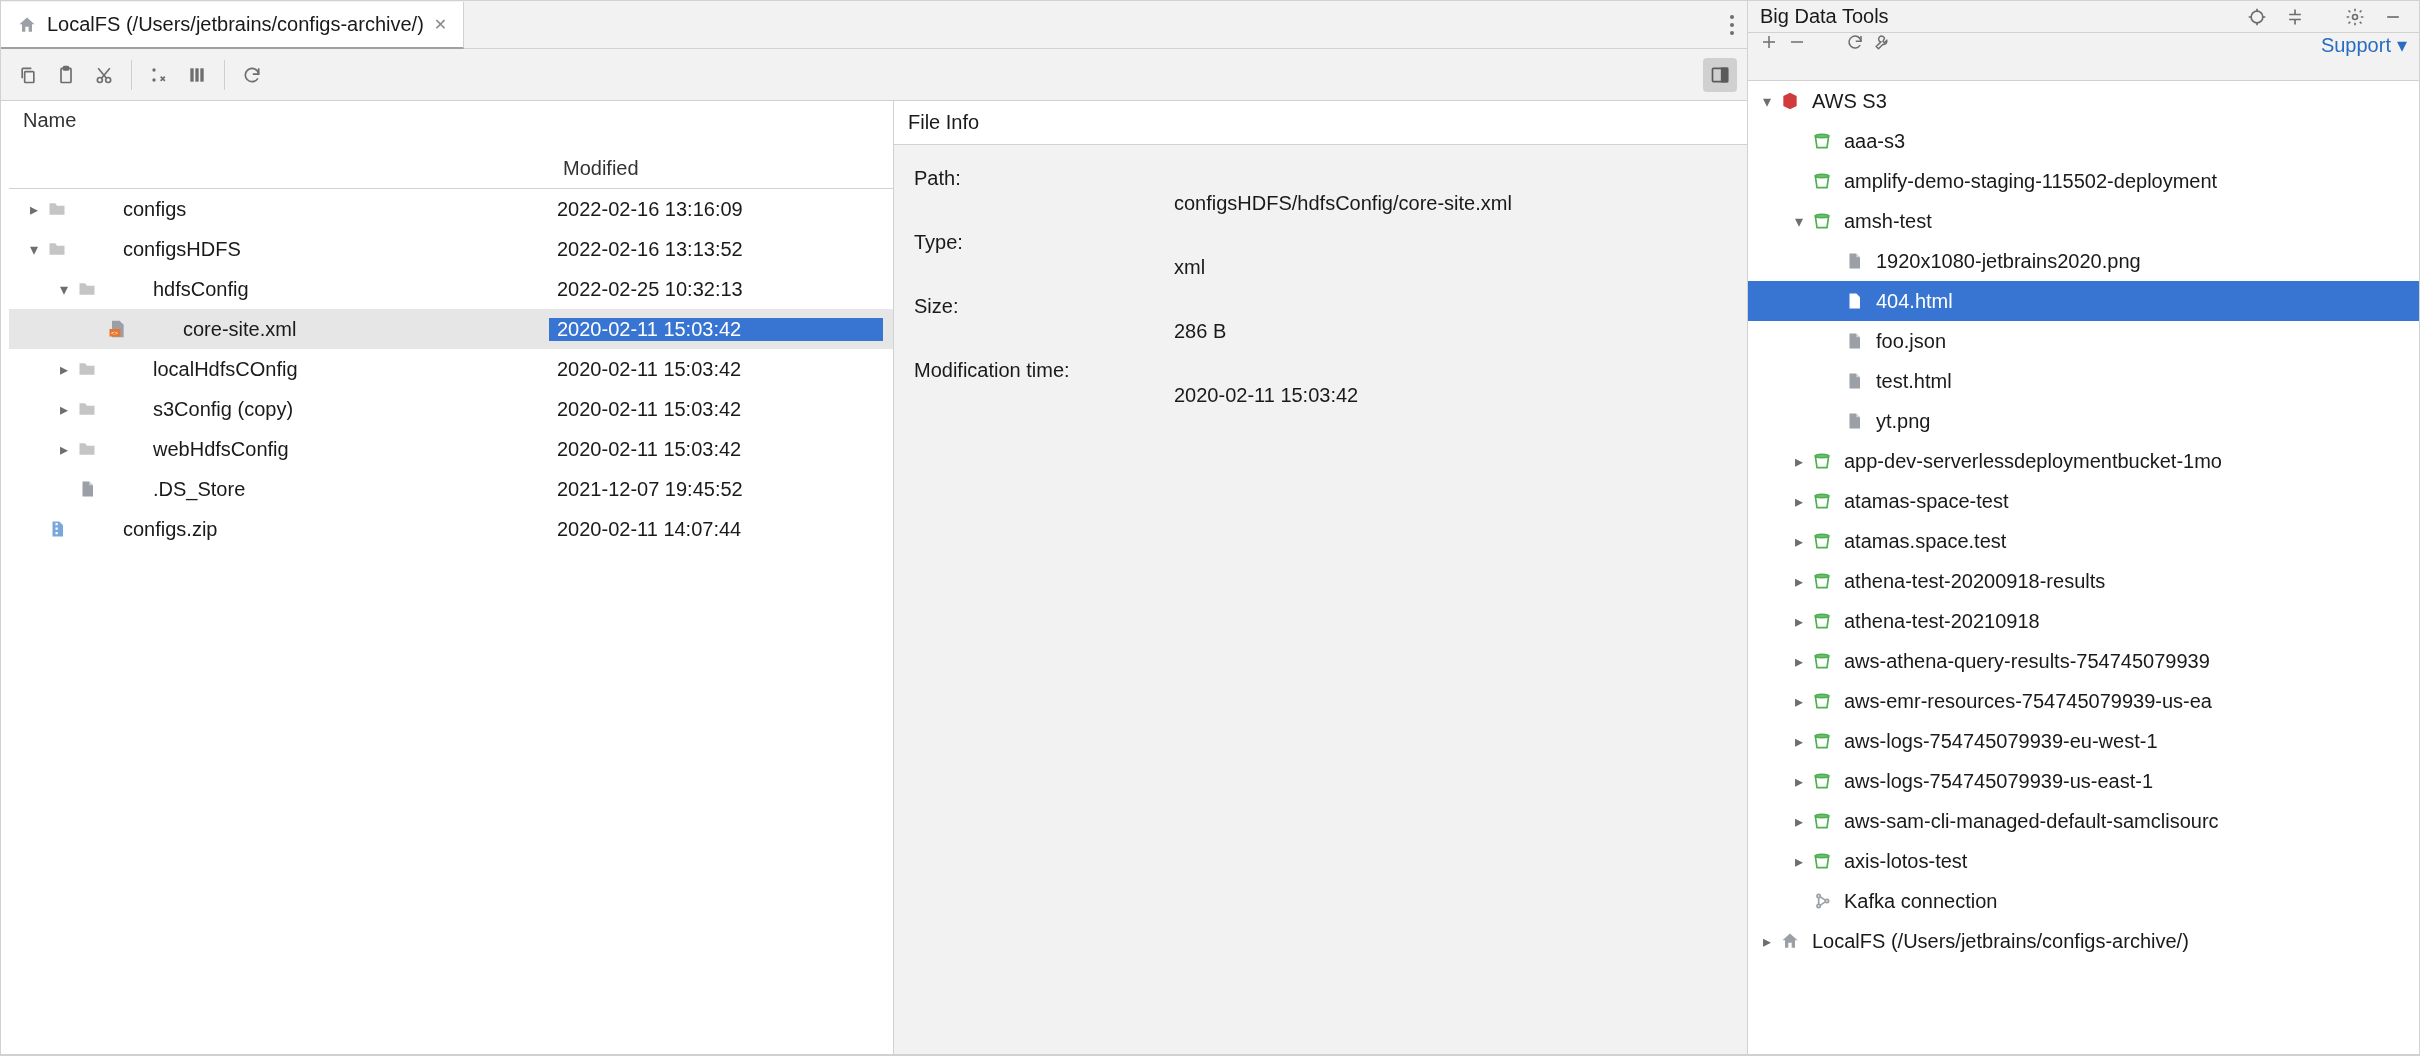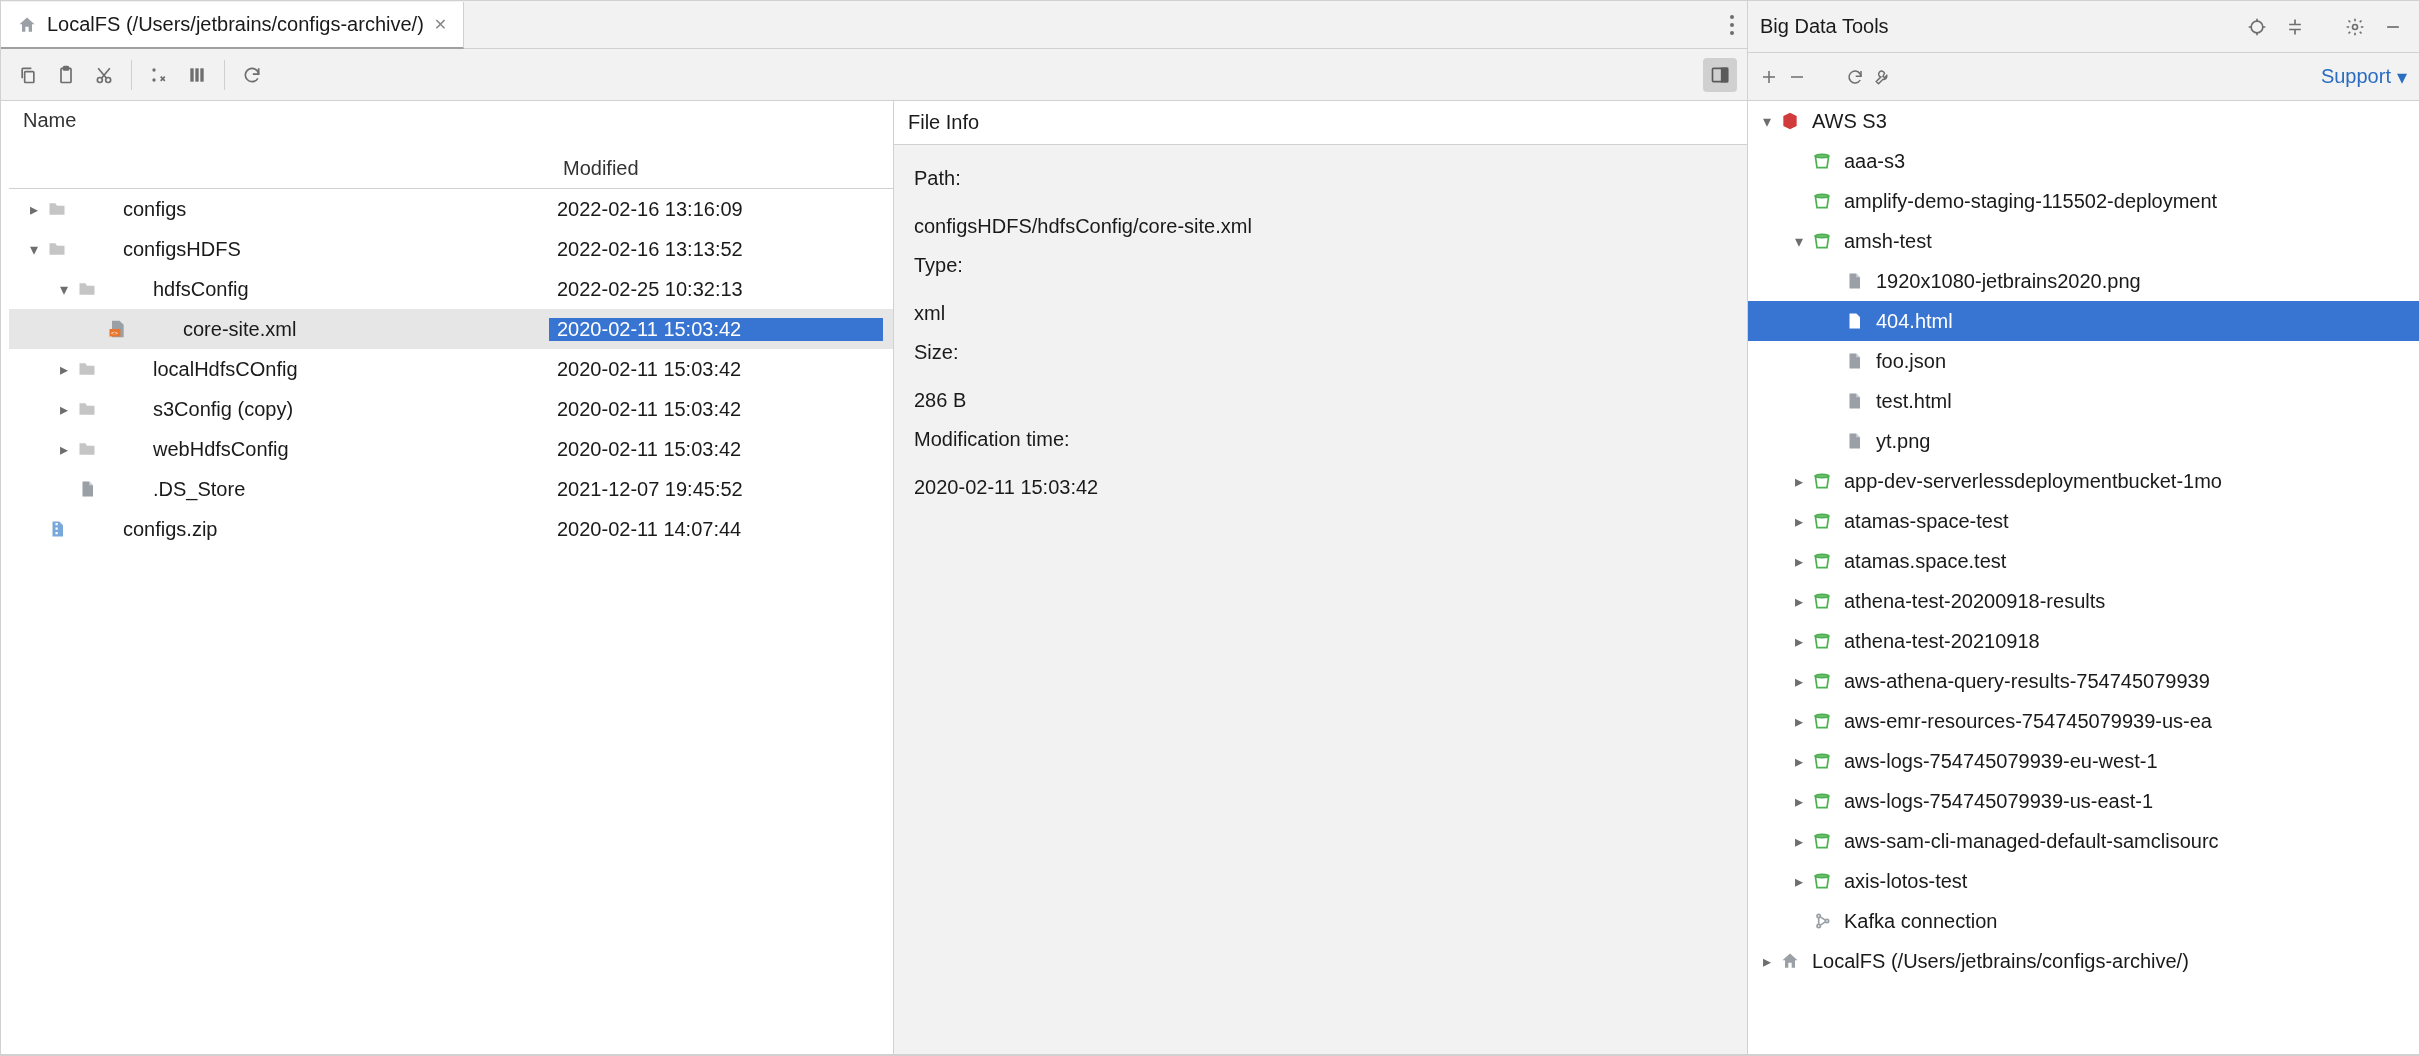--- a/index.html
+++ b/index.html
@@ -40,29 +40,29 @@
 .trow .ficon { width: 24px; height: 24px; display: inline-flex; align-items: center; justify-content: center; margin-right: 10px; }
 .trow .label { flex: 0 0 auto; margin-left: 44px; }
 .trow .namecol { width: 540px; display: flex; align-items: center; }
 .trow .modcol { flex: 1; padding-left: 8px; }
 .trow.selected { background: #e6e6e6; }
 .trow.selected .modcol { background: #3874d1; color: #fff; }
 
 
 .info-header { padding: 10px 14px; border-bottom: 1px solid #d1d1d1; background: #fff; }
 .info-body { padding: 14px 20px; }
-.info-row { display: flex; padding: 8px 0; flex-direction: column; }
+.info-row { display: flex; padding: 8px 0; }
 .info-key { width: 260px; }
 .info-val { flex: 1; margin-top: 25px; }
 
 
-.rp-header { height: 52px; display: flex; align-items: center; padding: 0 12px; gap: 10px; border-bottom: 1px solid #d1d1d1; }
+.rp-header { height: 32px; display: flex; align-items: center; padding: 0 12px; gap: 10px; border-bottom: 1px solid #d1d1d1; }
 .rp-header .title { flex: 1; }
 .rp-header .ibtn { width: 28px; height: 28px; display: flex; align-items: center; justify-content: center; color: #6e6e6e; }
-.rp-toolbar { height: 48px; display: flex; align-items: center; padding: 0 12px; gap: 10px; border-bottom: 1px solid #d1d1d1; }
+.rp-toolbar { height: 48px; display: flex; align-items: flex-start; padding: 0 12px; gap: 10px; border-bottom: 1px solid #d1d1d1; }
 .rp-toolbar .spacer { flex: 1; }
 .rp-toolbar .support { color: #2a6dc0; display: flex; align-items: center; gap: 6px; }
 .rp-tree { flex: 1; background: #fff; overflow: hidden; }
 .rrow { display: flex; align-items: center; height: 40px; white-space: nowrap; }
 .rrow .arrow { width: 22px; text-align: center; color: #6e6e6e; font-size: 16px; }
 .rrow .arrow.none { visibility: hidden; }
 .rrow .ricon { width: 24px; height: 24px; display:inline-flex; align-items:center; justify-content:center; margin-right: 10px; }
 .rrow.selected { background: #3874d1; color: #fff; }
 .rrow.selected svg { filter: brightness(1.5); }
 

